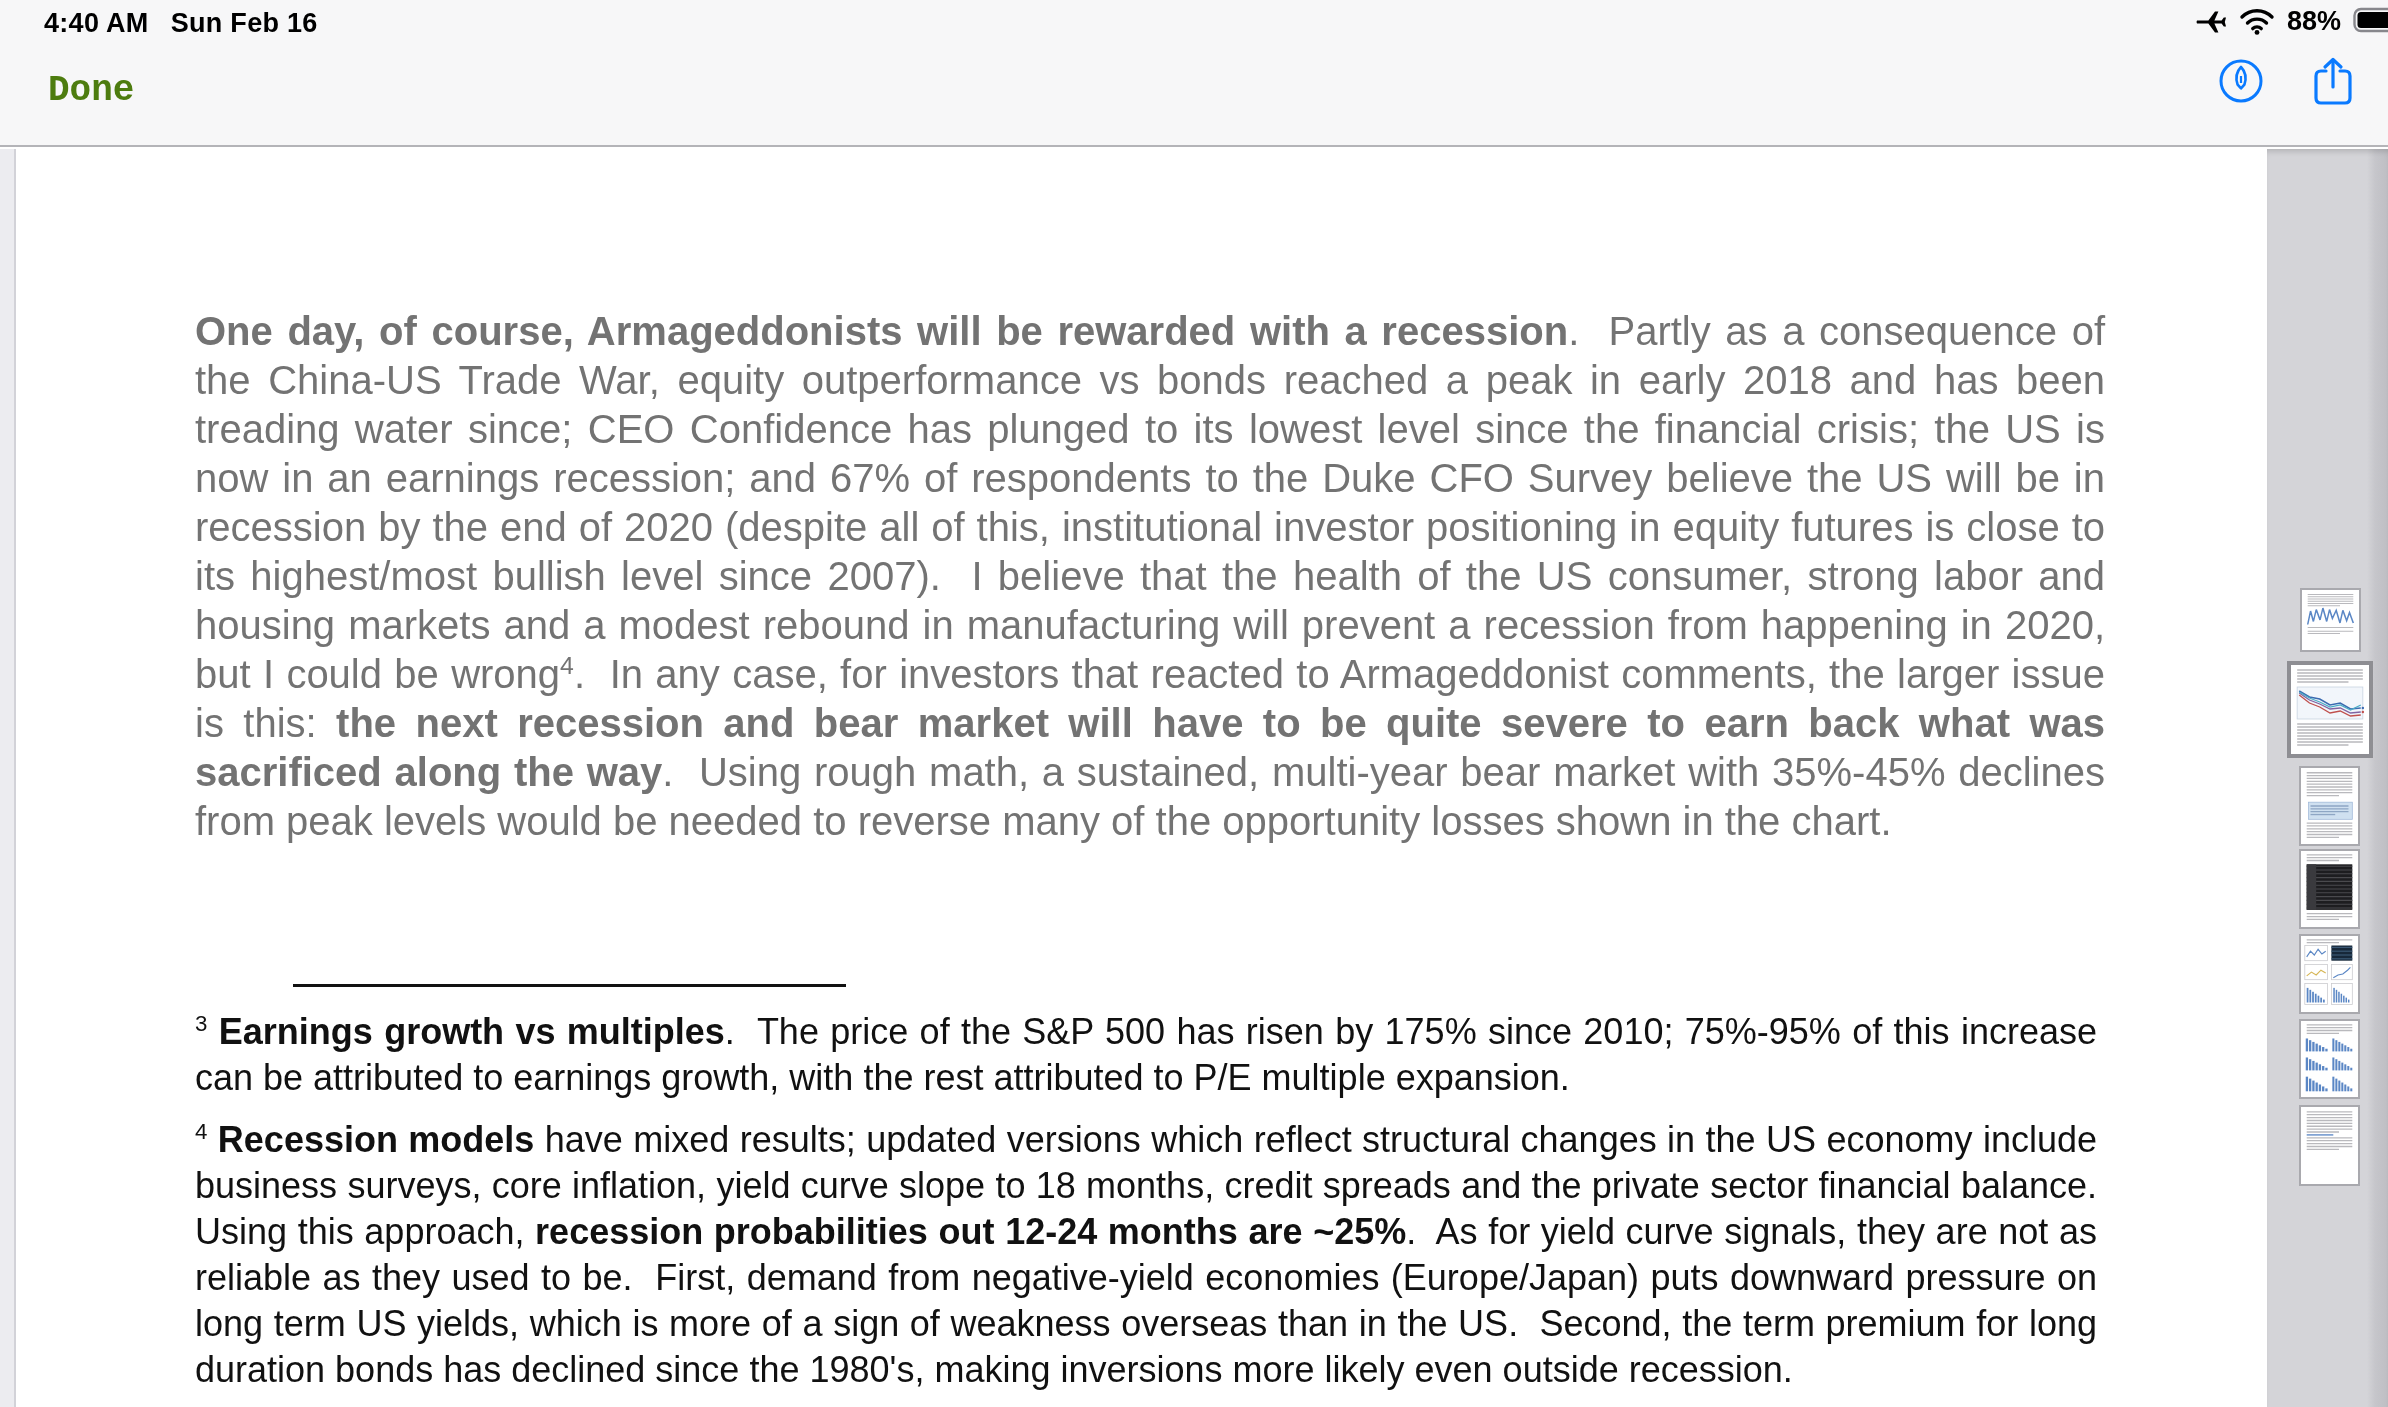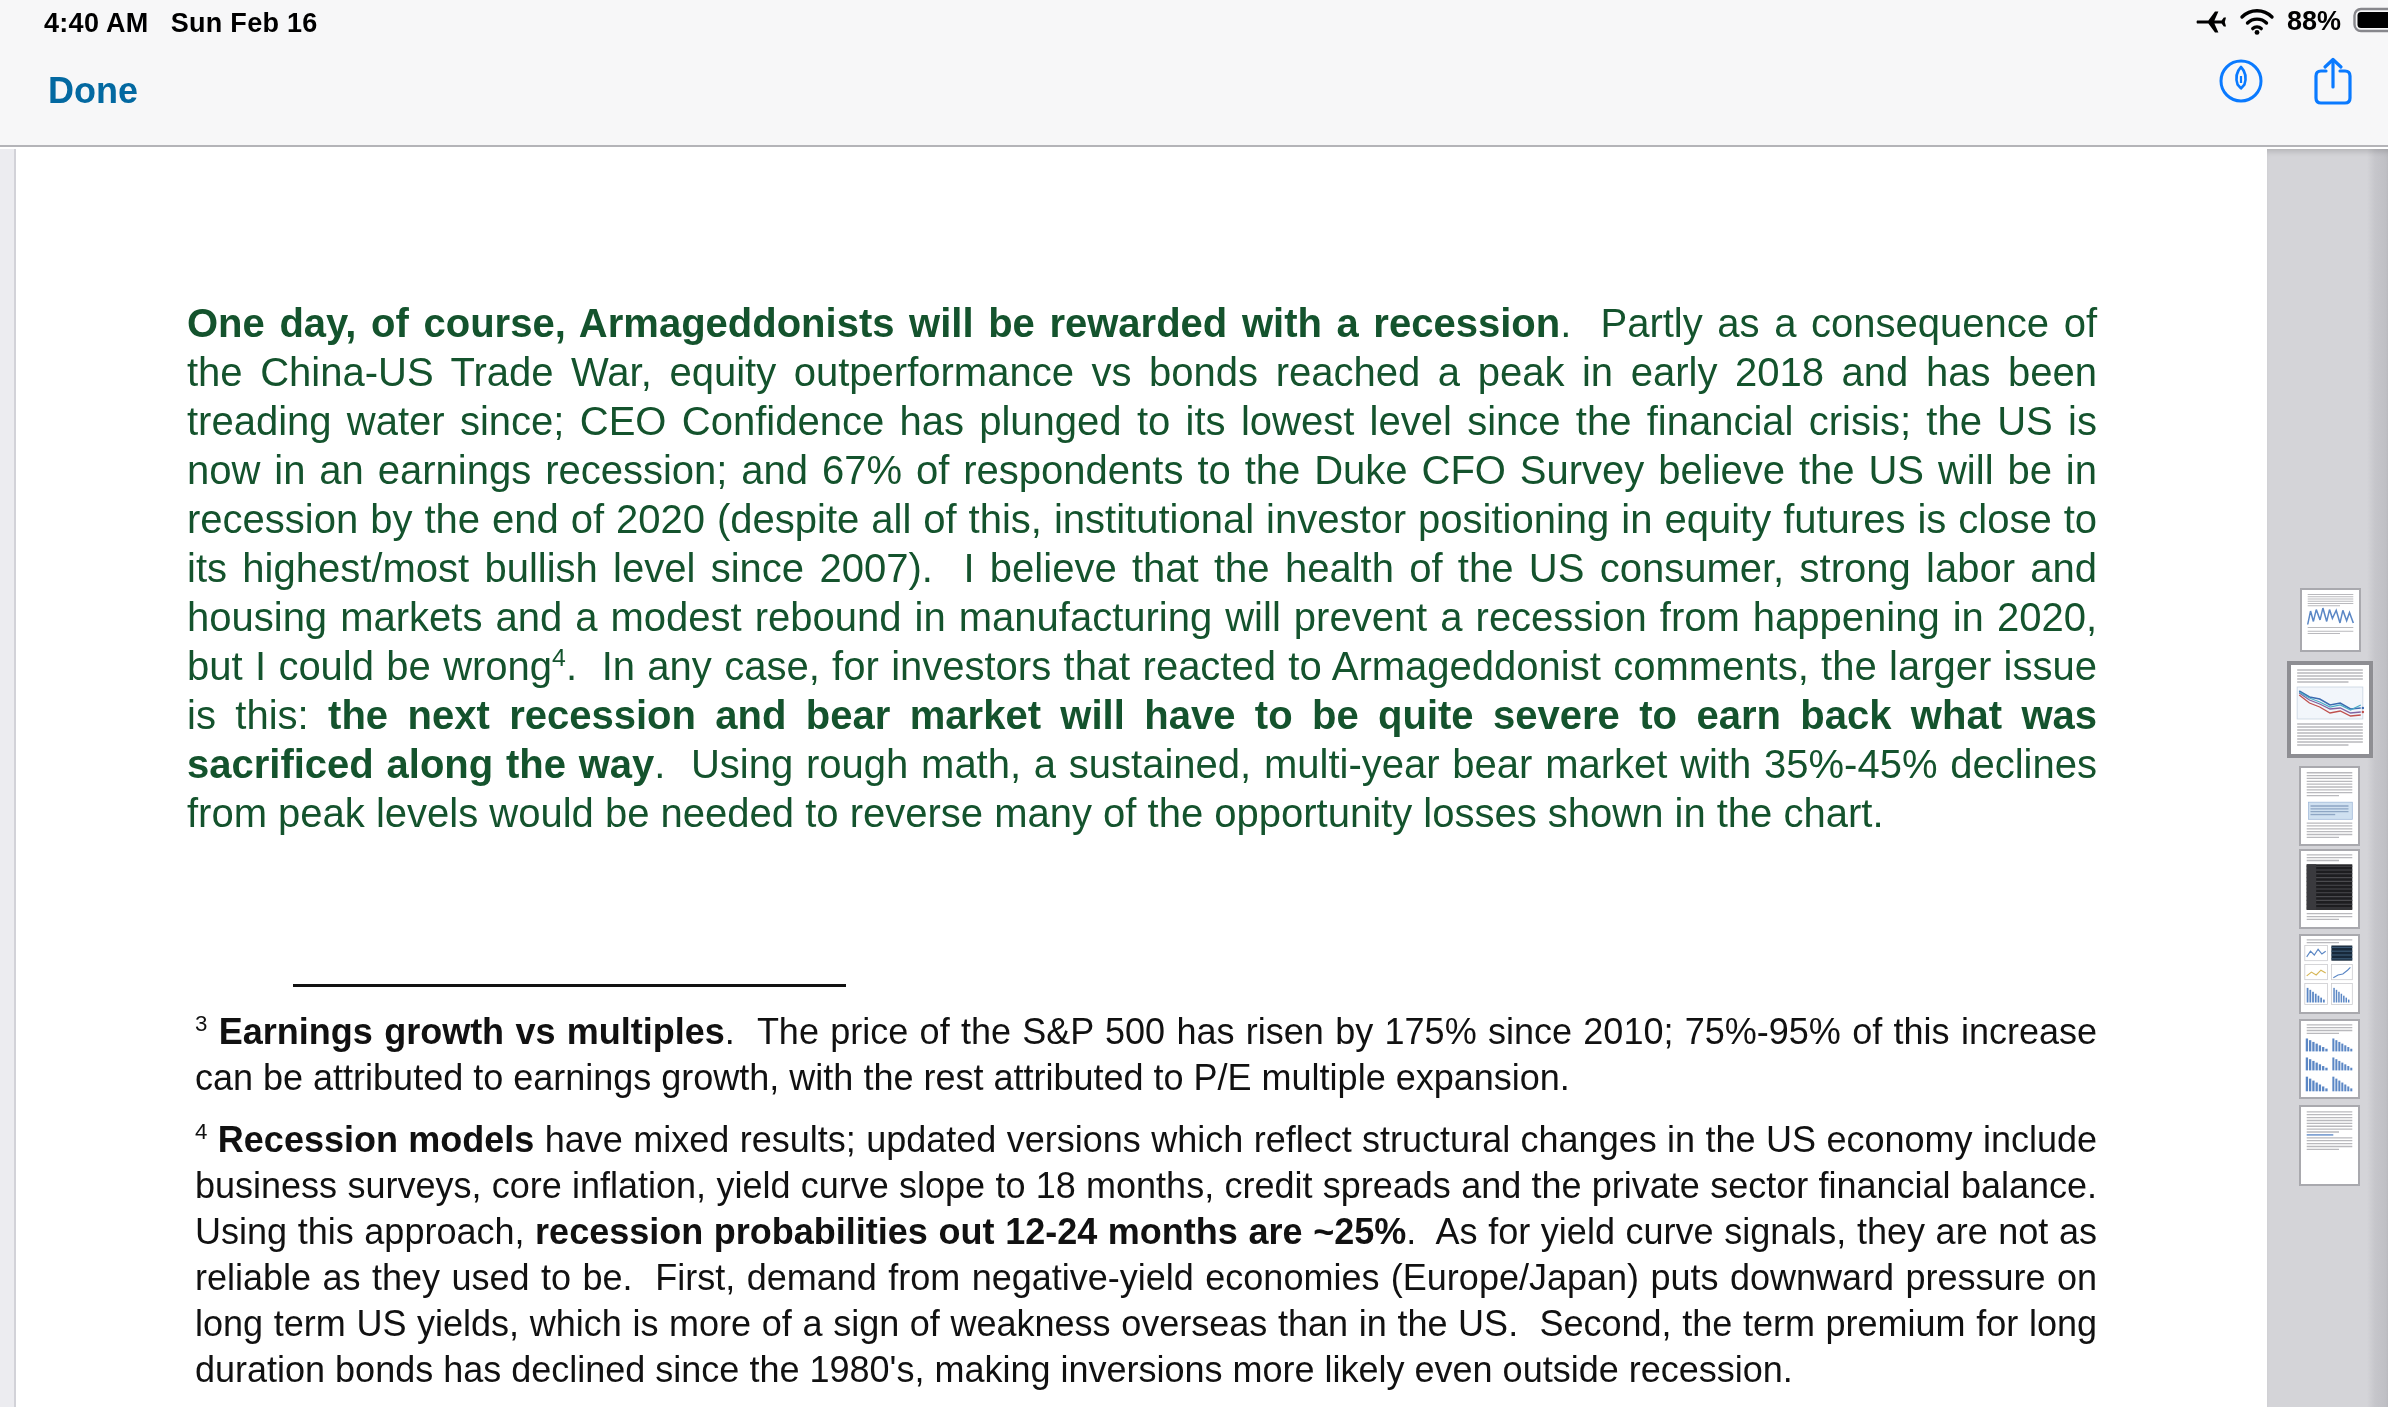--- a/index.html
+++ b/index.html
@@ -15,34 +15,34 @@
     background:#f7f7f8;border-bottom:2px solid #b4b4b8;box-sizing:border-box;
   }
   .status-bar{position:absolute;left:0;top:0;width:100%;height:44px;padding-left:47px;}
   .status-left{position:absolute;left:44px;top:8px;font-size:27px;color:#000;font-weight:600;letter-spacing:.3px;}
   .status-left .date{font-weight:600;margin-left:22px;}
   .status-right{position:absolute;right:26px;top:6px;display:flex;align-items:flex-start;gap:12px;}
   .status-right .pct{font-size:27px;color:#000;font-weight:600;}
   .toolbar{position:absolute;left:0;top:44px;width:100%;height:101px;}
   .done-btn{
     position:absolute;left:48px;top:26px;background:none;border:none;padding:0;
-    font-family:Liberation Sans, sans-serif;font-size:36px;font-weight:600;color:#0369a1;cursor:pointer;
+    font-family:Liberation Mono, monospace;font-size:36px;font-weight:600;color:#4d7c0f;cursor:pointer;
   }
   .doc-title{
     position:absolute;left:0;right:0;top:28px;text-align:center;
     font-size:34px;font-weight:700;color:#000;
   }
   .toolbar-actions{position:absolute;right:32px;top:12px;display:flex;gap:46px;align-items:center;}
   .icon-btn{background:none;border:none;padding:0;cursor:pointer;width:46px;height:52px;}
   
   .pdf-area{position:absolute;left:0;top:149px;width:2267px;height:1258px;background:#ffffff;}
   .left-gutter{position:absolute;left:0;top:0;width:14px;height:100%;background:#ececf0;border-right:2px solid #d2d2d8;}
   .para{
-    position:absolute;left:187px;top:150px;width:1910px;margin:0;
-    font-size:40px;line-height:49px;color:#14532d;text-align:justify;white-space:pre-wrap;
+    position:absolute;left:187px;top:150px;width:1910px;margin:8px;
+    font-size:40px;line-height:49px;color:#737373;text-align:justify;white-space:pre-wrap;
   }
   .para .b,.footnote .b{font-weight:700;}
   sup{font-size:62%;line-height:0;vertical-align:super;}
   .fn-sep{position:absolute;left:293px;top:835px;width:553px;height:3px;background:#111;}
   .footnotes{position:absolute;left:187px;top:860px;width:1910px;}
   .footnote{
     margin:0 0 16px 8px;font-size:36px;line-height:46px;color:#111;
     text-align:justify;white-space:pre-wrap;
   }
   

